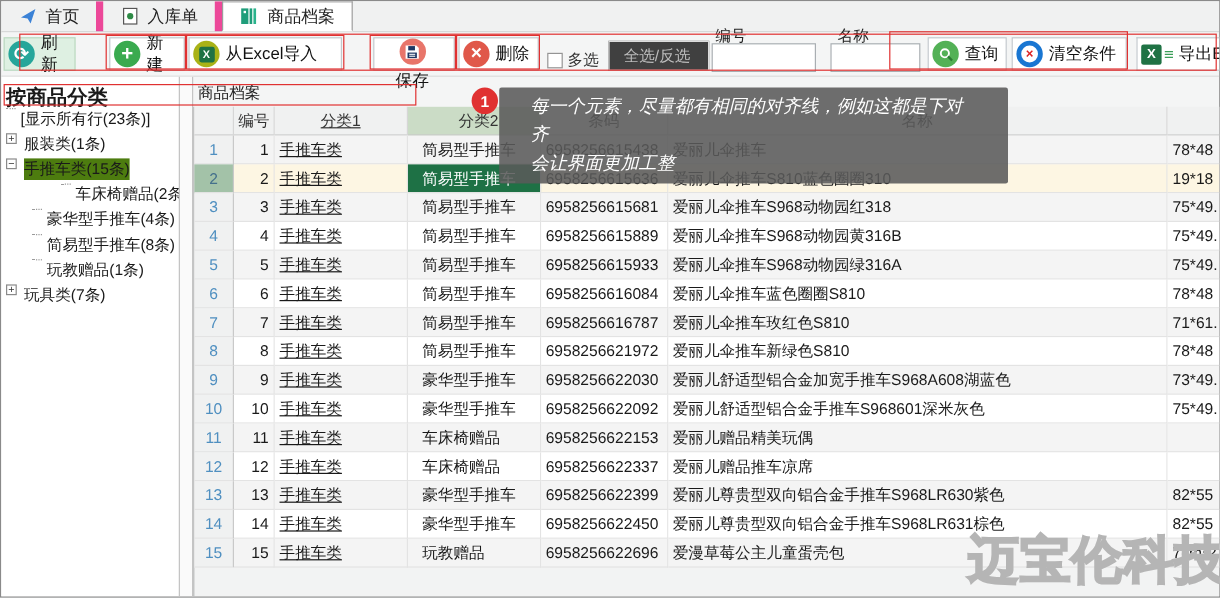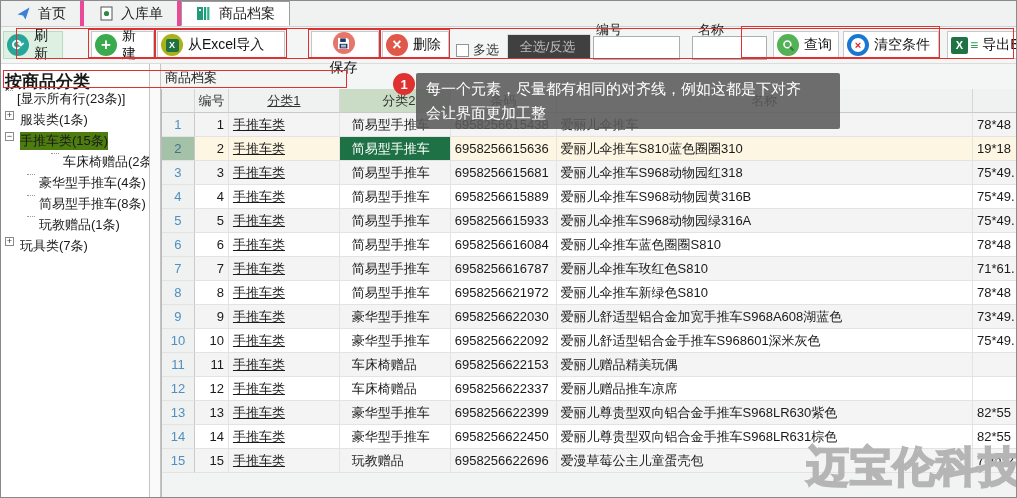--- a/index.html
+++ b/index.html
@@ -4,21 +4,21 @@
 <style>
   * { margin:0; padding:0; box-sizing:border-box; }
   body { font-family:"Liberation Sans","DejaVu Sans",sans-serif; background:#ddd; }
   .window { position:relative; width:1017px; height:498px; background:#f4f5f5;
             border:1px solid #8a8a8a; overflow:hidden; font-family:"Liberation Sans","DejaVu Sans",sans-serif; }
 
   
   .tabbar { position:absolute; top:0; left:0; right:0; height:26px; background:#f0f1f1;
             border-bottom:1px solid #d2d2d2; display:flex; align-items:stretch; }
   .tab { display:flex; align-items:center; gap:7px; padding:0 14px; font-size:14px; color:#222;
-         border-right:4px solid #ec4899; cursor:default; }
+         border-right:6px solid #ec4899; cursor:default; }
   .tab.active { background:#ffffff; border:1px solid #9c9c9c; border-bottom:1px solid #fff; }
   .tab .tico { display:inline-flex; width:16px; height:16px; align-items:center; justify-content:center; }
 
   
   .toolbar-strip { position:absolute; top:26px; left:0; right:0; height:37px; background:#f4f5f5;
                    border-bottom:1px solid #dcdcdc; }
   .btn { position:absolute; height:28px; top:30px; display:flex; align-items:center; gap:5px;
          background:#fff; border:1px solid #c3c9cd; padding:0 6px 0 3px; font-size:14px; color:#111; }
   .btn.flat { background:#def0e2; border-color:#bcd9c2; }
   .ic { width:22px; height:22px; border-radius:50%; display:inline-flex; align-items:center;
@@ -79,21 +79,21 @@
   .grow.sel  .gcell:not(.c0) { background:#fdf6e3; }
   .grow.sel  .c0 { background:#a3c2a8; color:#44708c; }
   .gcell.selcell { background:#1e7145 !important; color:#fff; }
 
   
   .badge { position:absolute; left:392px; top:72px; width:22px; height:22px; border-radius:50%;
            background:#e03131; color:#fff; font-size:13px; font-weight:bold; display:flex;
            align-items:center; justify-content:center; z-index:60; }
   .tooltip { position:absolute; left:415px; top:72px; width:424px; min-height:55px; z-index:55;
              background:rgba(90,90,90,0.88); color:#fff; font-size:15px; line-height:24px;
-             padding:4px 10px; border-radius:2px; }
+             padding:4px 26px; border-radius:2px;font-style:italic; }
 
   .watermark { position:absolute; right:-6px; bottom:2px; font-size:42px; font-weight:800;
                color:#ececec; -webkit-text-stroke:2px #b5b5b5; z-index:30; letter-spacing:1px;
                pointer-events:none; }
 </style>
 </head>
 <body>
 
 <div class="window">
 

